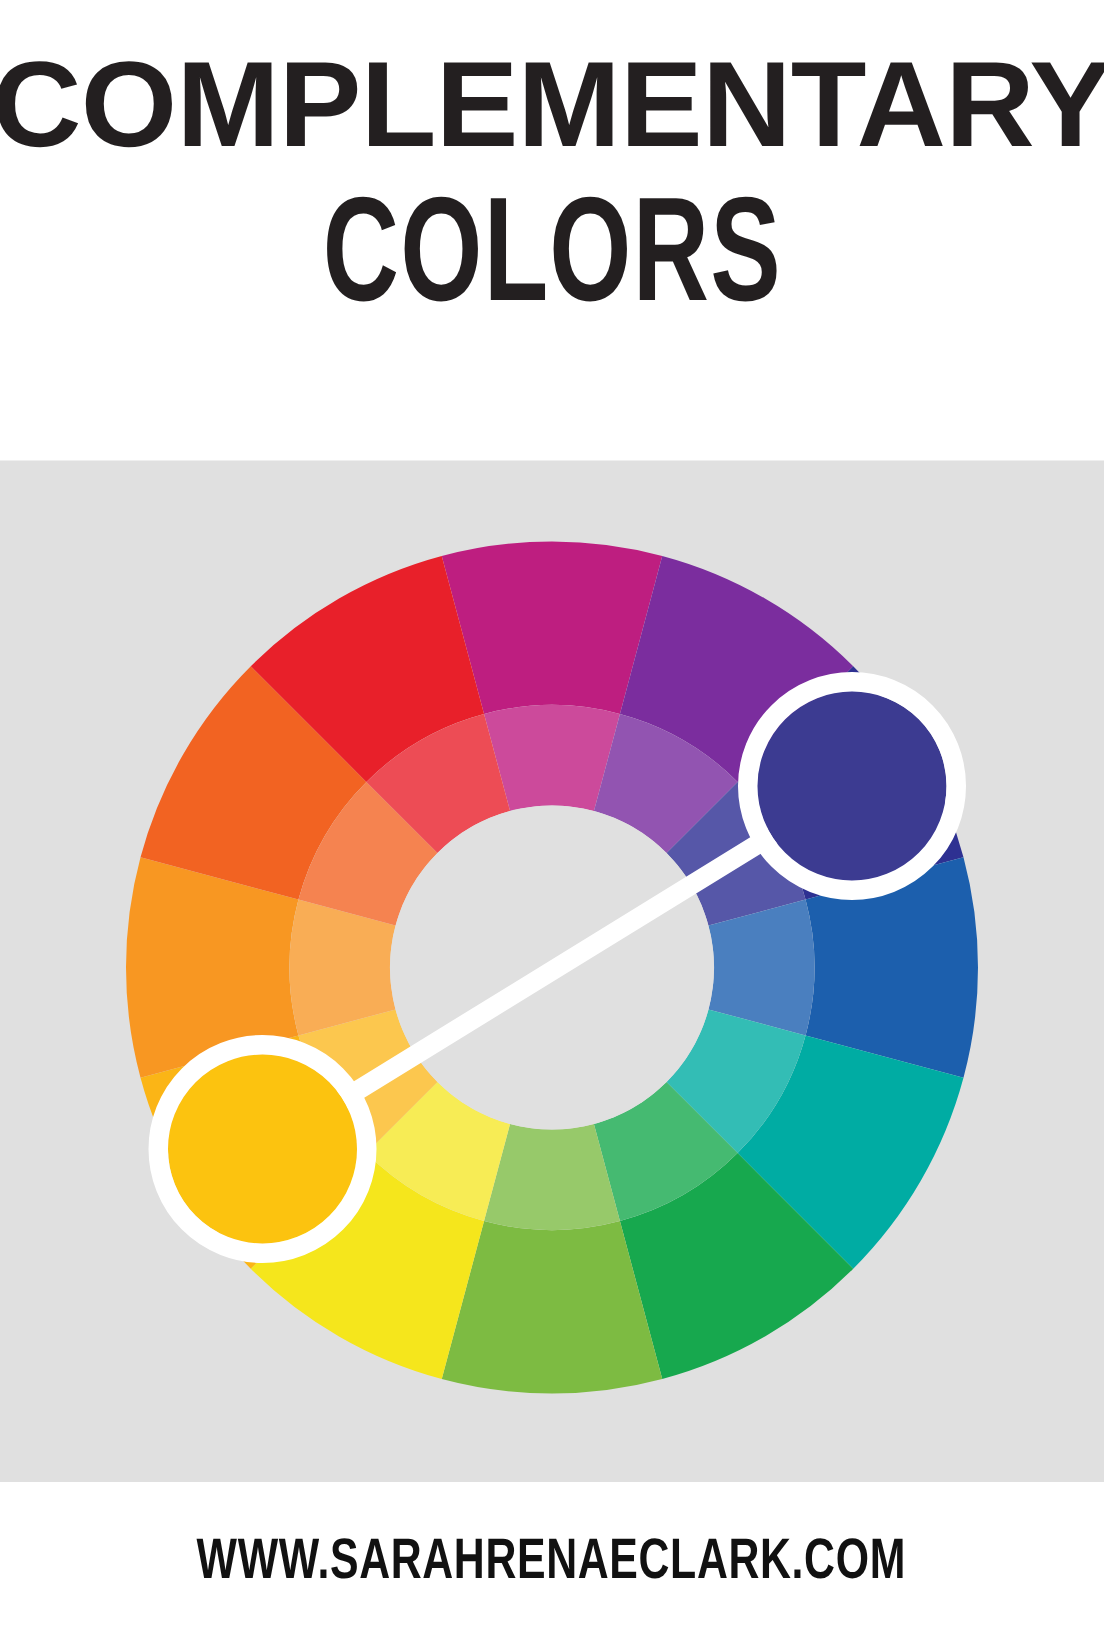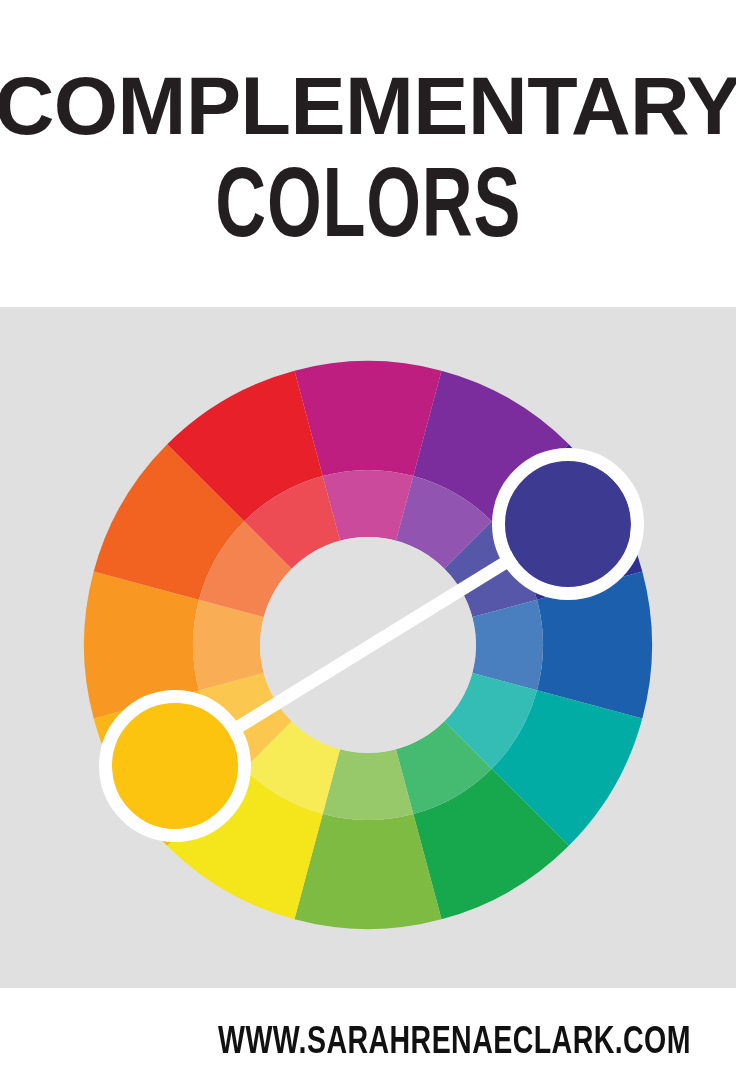--- a/index.html
+++ b/index.html
@@ -26,21 +26,21 @@
     position: absolute;
     left: 0;
     top: 0;
     width: 736px;
     height: 263px;
     background: #ffffff;
     display: flex;
     flex-direction: column;
     align-items: center;
     justify-content: flex-start;
-    padding-top: 68px;
+    padding-top: 32px;
     box-sizing: border-box;
   }
   .title-line1 {
     font-family: "Liberation Sans Narrow", "Liberation Sans", sans-serif;
     font-weight: 700;
     font-size: 81px;
     line-height: 0.94;
     letter-spacing: -0.5px;
     color: #231f20;
     white-space: nowrap;
@@ -81,21 +81,21 @@
   
   .footer-block {
     position: absolute;
     left: 0;
     top: 988px;
     width: 736px;
     height: 104px;
     background: #ffffff;
     display: flex;
     align-items: center;
-    justify-content: flex-end;
+    justify-content: center;
   }
   .footer-url {
     font-family: "Liberation Sans Narrow", "Liberation Sans", sans-serif;
     font-weight: 700;
     font-size: 34px;
     letter-spacing: 0.5px;
     color: #111111;
     white-space: nowrap;
     transform: scaleX(0.84) scaleY(1.12);
     transform-origin: center;

